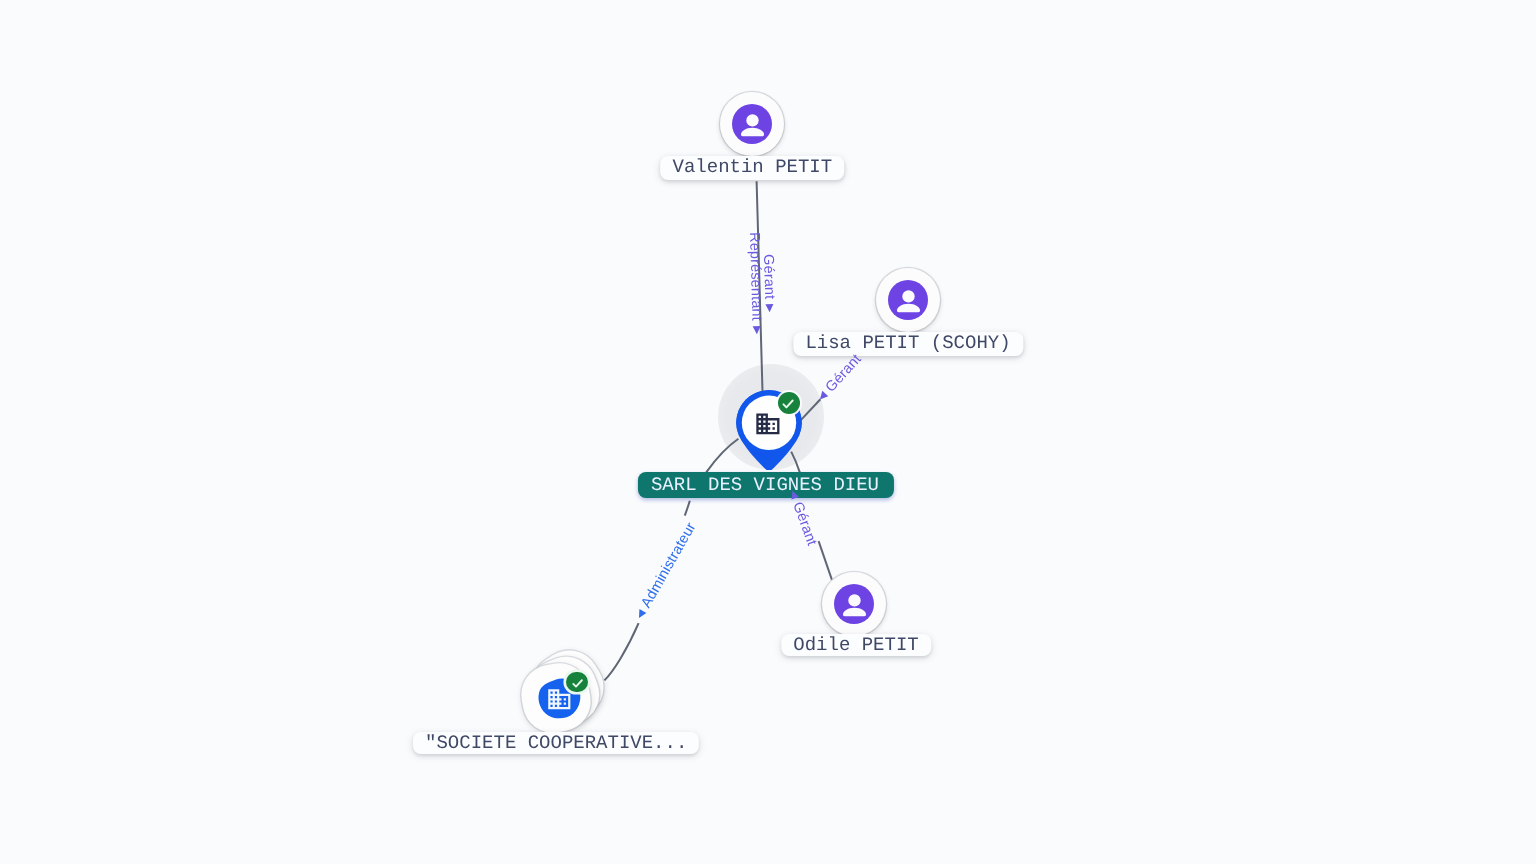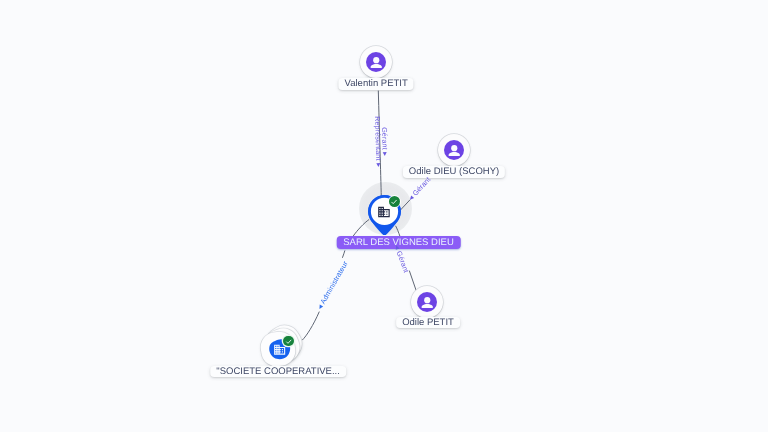--- a/index.html
+++ b/index.html
@@ -20,22 +20,23 @@
     box-shadow:0 1.2px 2.6px rgba(60,64,70,.20),0 0 0 .65px rgba(214,217,222,.9);
   }
   .pav{position:absolute;border-radius:50%;background:#6d43e4;display:flex;align-items:center;justify-content:center;}
   .pav svg{display:block;}
   .label{
     position:absolute;background:#fcfdfe;border-radius:4px;
     color:#3f4866;white-space:nowrap;font-size:9.5px;line-height:1;
     box-shadow:0 1px 3.5px rgba(60,64,70,.17),0 1px 1.5px rgba(60,64,70,.10);
     display:flex;align-items:center;justify-content:center;
     transform:translate(-50%,0);
+    font-family:Liberation Mono, monospace;
   }
-  .label.sel{background:#8b5cf6;color:#e9f1fe;box-shadow:0 1px 2px rgba(30,64,175,.35);margin-left:16px;}
+  .label.sel{background:#0f766e;color:#e9f1fe;box-shadow:0 1px 2px rgba(30,64,175,.35);}
   .pin{position:absolute;}
   .badge{position:absolute;border-radius:50%;background:#17823c;display:flex;align-items:center;justify-content:center;box-shadow:0 0 0 1px rgba(255,255,255,.9);}
   .stack{position:absolute;}
   .scard{position:absolute;width:34px;height:34px;border-radius:15px;background:#fdfdfe;
     box-shadow:0 1px 3px rgba(60,64,70,.18),0 0 0 .7px rgba(210,213,219,.7);}
   .elabel{position:absolute;transform-origin:0 0;white-space:nowrap;font-size:7.2px;
           line-height:1;letter-spacing:.1px;display:flex;align-items:center;}
   .earrow{display:inline-block;width:0;height:0;
           border-top:2.5px solid transparent;border-bottom:2.5px solid transparent;}
   .earrow.end{margin-left:2.4px;border-left:4.1px solid currentColor;}
@@ -77,21 +78,21 @@
 
   <div class="node">
     <div class="pcircle" style="left:438px;top:134px;width:32px;height:32px;">
       <div class="pav" style="left:5.9px;top:6.2px;width:20.3px;height:20.3px;">
         <svg width="16.5" height="16.5" viewBox="0 0 24 24" fill="#fbfaff" style="margin-top:-0.2px">
             <circle cx="12" cy="9" r="4.5"></circle>
             <path d="M12 14.4c-5.0 0-8.4 2.6-8.4 4.9 0 .7 .5 1.2 1.3 1.2h14.2c .8 0 1.3-.5 1.3-1.2 0-2.3-3.4-4.9-8.4-4.9z"></path>
           </svg>
       </div>
     </div>
-    <div class="label" style="left:454px;top:166.3px;height:11.4px;padding:0 6px;">Odile DIEU (SCOHY)</div>
+    <div class="label" style="left:454px;top:166.3px;height:11.4px;padding:0 6px;">Lisa PETIT (SCOHY)</div>
   </div>
 
   <div class="node">
     <div class="pcircle" style="left:411px;top:286px;width:32px;height:32px;">
       <div class="pav" style="left:5.9px;top:6.2px;width:20.3px;height:20.3px;">
         <svg width="16.5" height="16.5" viewBox="0 0 24 24" fill="#fbfaff" style="margin-top:-0.2px">
             <circle cx="12" cy="9" r="4.5"></circle>
             <path d="M12 14.4c-5.0 0-8.4 2.6-8.4 4.9 0 .7 .5 1.2 1.3 1.2h14.2c .8 0 1.3-.5 1.3-1.2 0-2.3-3.4-4.9-8.4-4.9z"></path>
           </svg>
       </div>

